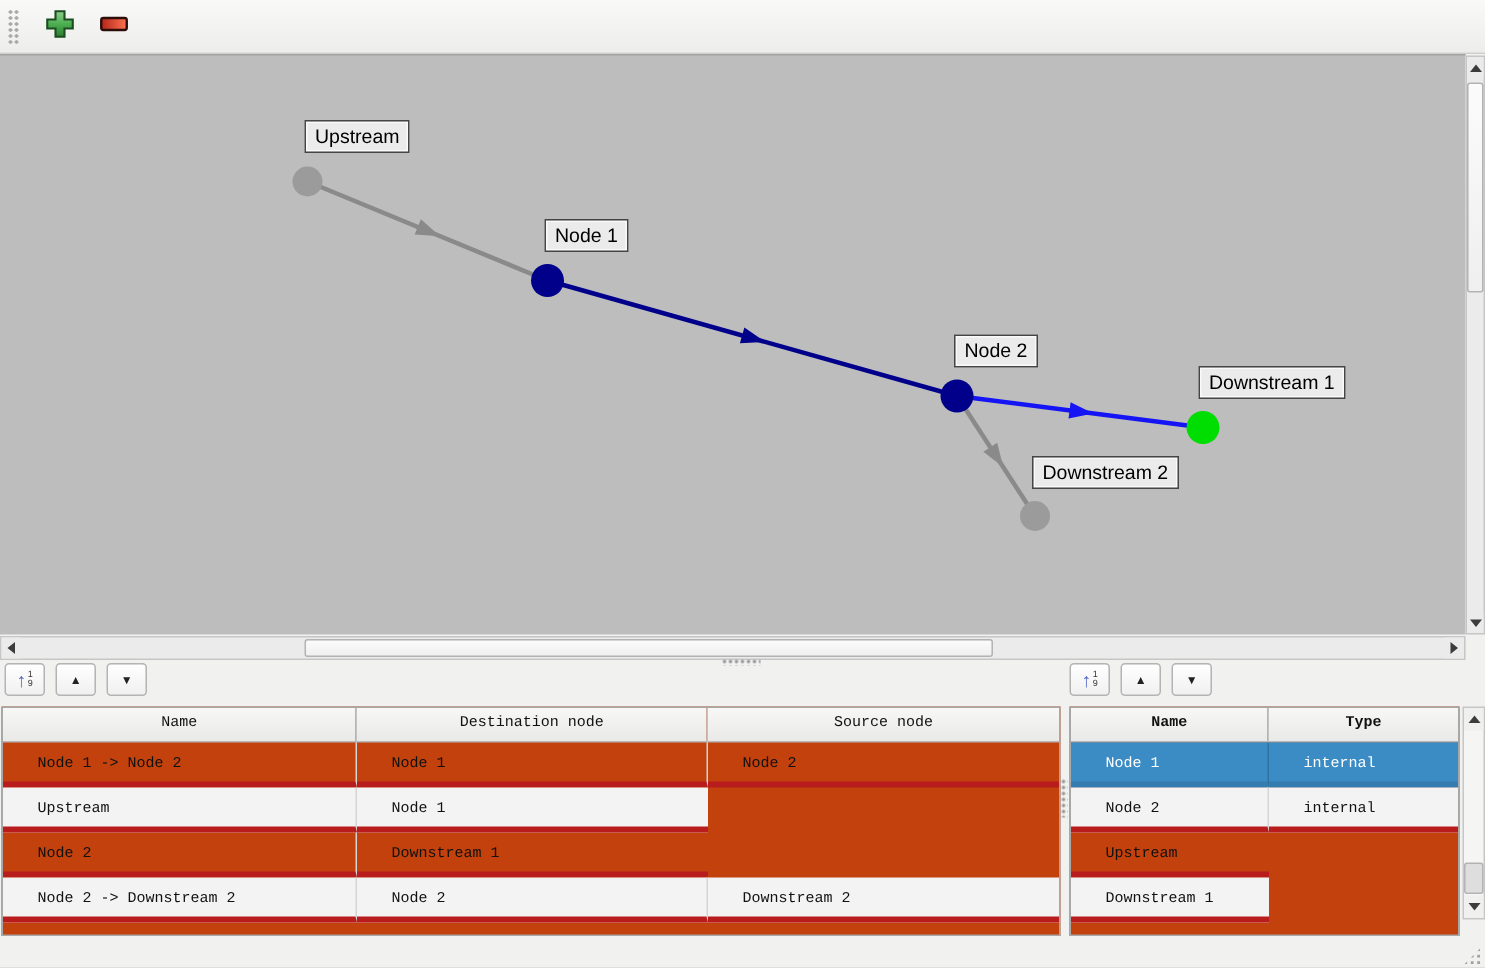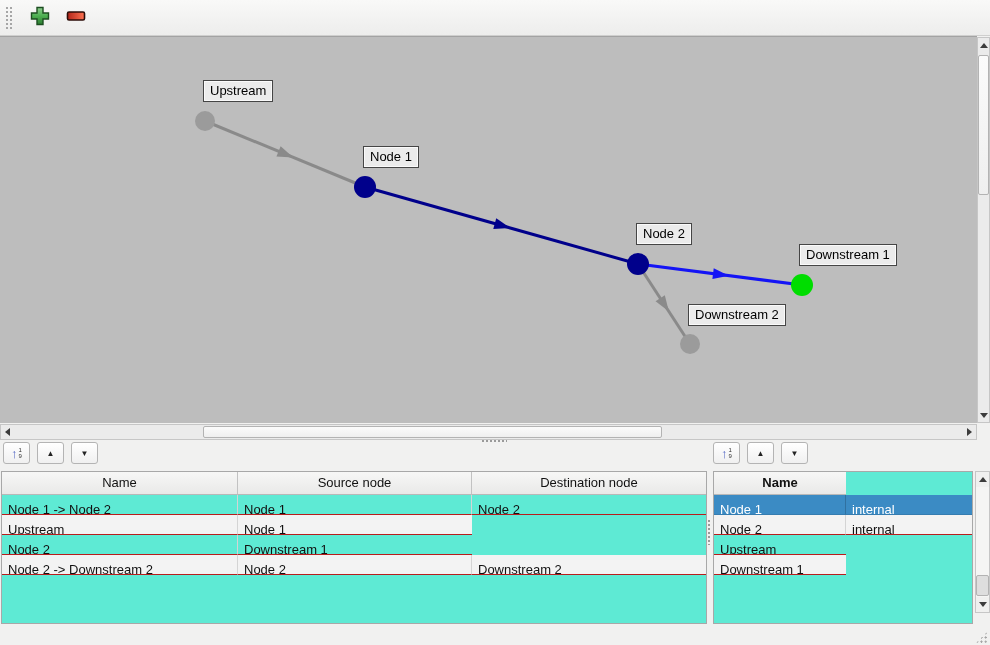--- a/index.html
+++ b/index.html
@@ -83,39 +83,40 @@
     border: 1px solid #b4b4b4; border-radius: 3px;
     display: flex; align-items: center; justify-content: center;
     font-size: 8px; color: #222; cursor: pointer; padding: 0;
   }
   .sort-glyph { display: flex; align-items: center; line-height: 1; }
   .sort-arrow { color: #5468c4; font-size: 13px; font-weight: bold; }
   .sort-digits { display: flex; flex-direction: column; font-size: 6px; color: #333; margin-left: 1px; }
   
   .tbl {
     position: absolute;
-    background: #5eead4;
+    background: #c2410c;
     border: 1px solid #a8a8a8;
-    font-size: 13px;
+    font-size: 10px;
     overflow: hidden;
+    font-family: Liberation Mono, monospace;
   }
   .tr { display: grid; }
   .tbl-edges .tr { grid-template-columns: 236px 234px 1fr; }
   .tbl-nodes .tr { grid-template-columns: 132px 1fr; }
   .th {
     height: 23px; line-height: 22px; text-align: center;
     background: linear-gradient(#f7f7f6, #e9e9e8);
     border-right: 1px solid #c2c2c2; border-bottom: 1px solid #b8b8b8;
     overflow: hidden; white-space: nowrap;
   }
   .tbl-nodes .th { font-weight: bold; }
   .th:last-child { border-right: none; }
   .td {
-    height: 20px; line-height: 29px; padding-left: 6px;
-    border-right: 1px solid #d4d4d4; border-bottom: 1px solid #b91c1c;
+    height: 30px; line-height: 29px; padding-left: 23px;
+    border-right: 1px solid #d4d4d4; border-bottom: 4px solid #b91c1c;
     overflow: hidden; white-space: nowrap;
   }
   .td:last-child { border-right: none; }
   .tr.alt .td { background: #f3f3f3; }
   .tr.selected .td { color: #fff; border-right-color: rgba(0,0,0,0.18); border-bottom-color: rgba(0,0,0,0.1); }
   
   .statusbar { position: relative; width: 990px; height: 15px; background: #f1f1f0; }
   .resize-grip {
     position: absolute; right: 2px; bottom: 1px;
     width: 13px; height: 13px;
@@ -241,22 +242,22 @@
         <span>▲</span>
       </button>
     <button class="mini-btn">
         <span>▼</span>
       </button>
   </div>
 
   <div class="tbl tbl-edges" id="edges-table" style="left:1px; top:32px; width:706px; height:153px;">
       <div class="tr">
         <div class="th">Name</div>
+        <div class="th">Destination node</div>
         <div class="th">Source node</div>
-        <div class="th">Destination node</div>
       </div>
       <div class="tr">
         <div class="td">Node 1 -&gt; Node 2</div>
         <div class="td">Node 1</div>
         <div class="td">Node 2</div>
       </div>
       <div class="tr alt">
         <div class="td">Upstream</div>
         <div class="td">Node 1</div>
       </div>
@@ -269,20 +270,21 @@
         <div class="td">Node 2</div>
         <div class="td">Downstream 2</div>
       </div>
     </div>
 
   <div class="h-dots" style="left:707px; top:80px; width:5px; height:26px;"></div>
 
   <div class="tbl tbl-nodes" id="nodes-table" style="left:713px; top:32px; width:260px; height:153px;">
       <div class="tr">
         <div class="th">Name</div>
+        <div class="th">Type</div>
       </div>
       <div class="tr selected" style="background: rgb(59, 139, 196);">
         <div class="td" style="background: rgb(59, 139, 196);">Node 1</div>
         <div class="td" style="background: rgb(59, 139, 196);">internal</div>
       </div>
       <div class="tr alt">
         <div class="td">Node 2</div>
         <div class="td">internal</div>
       </div>
       <div class="tr">

